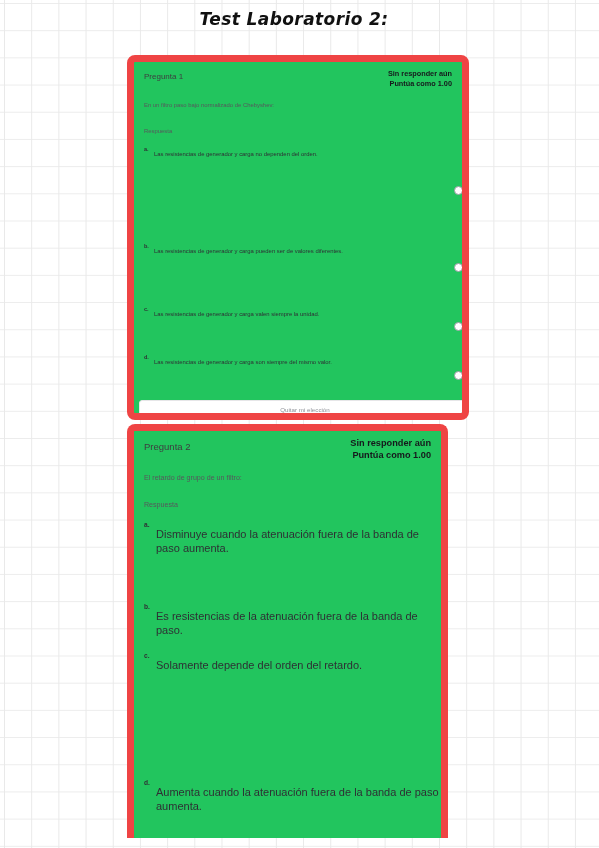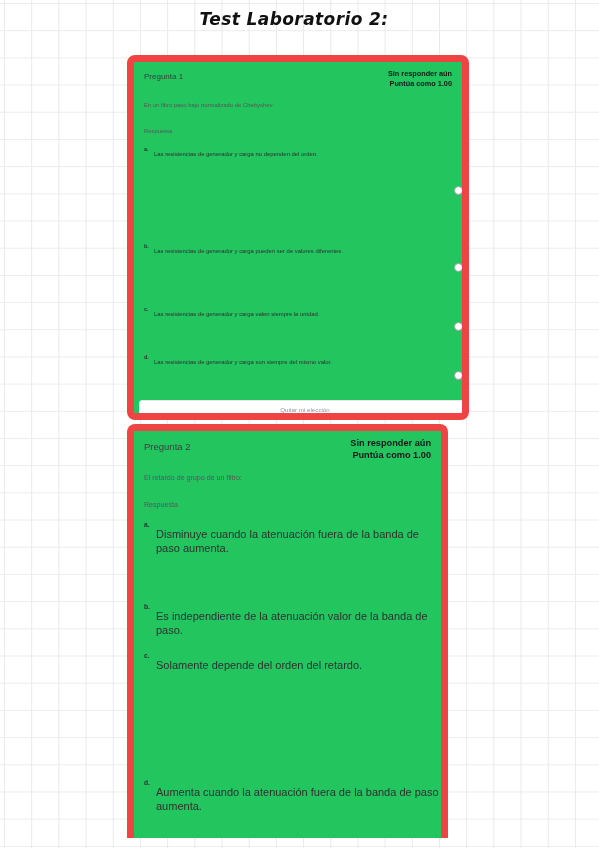--- a/index.html
+++ b/index.html
@@ -223,21 +223,21 @@
     <div class="q-answer-label">Respuesta</div>
 
     <div class="opt" style="top:90px;">
       <span class="opt-letter">a.</span>
       <span class="opt-text">Disminuye cuando la atenuación fuera de la banda de paso aumenta.</span>
       <span class="radio" style="top:25px;"></span>
     </div>
 
     <div class="opt" style="top:172px;">
       <span class="opt-letter">b.</span>
-      <span class="opt-text">Es independiente de la atenuación valor de la banda de paso.</span>
+      <span class="opt-text">Es resistencias de la atenuación fuera de la banda de paso.</span>
       <span class="radio" style="top:18px;"></span>
     </div>
 
     <div class="opt" style="top:221px;">
       <span class="opt-letter">c.</span>
       <span class="opt-text">Solamente depende del orden del retardo.</span>
       <span class="radio" style="top:51px;"></span>
     </div>
 
     <div class="opt" style="top:348px;">

